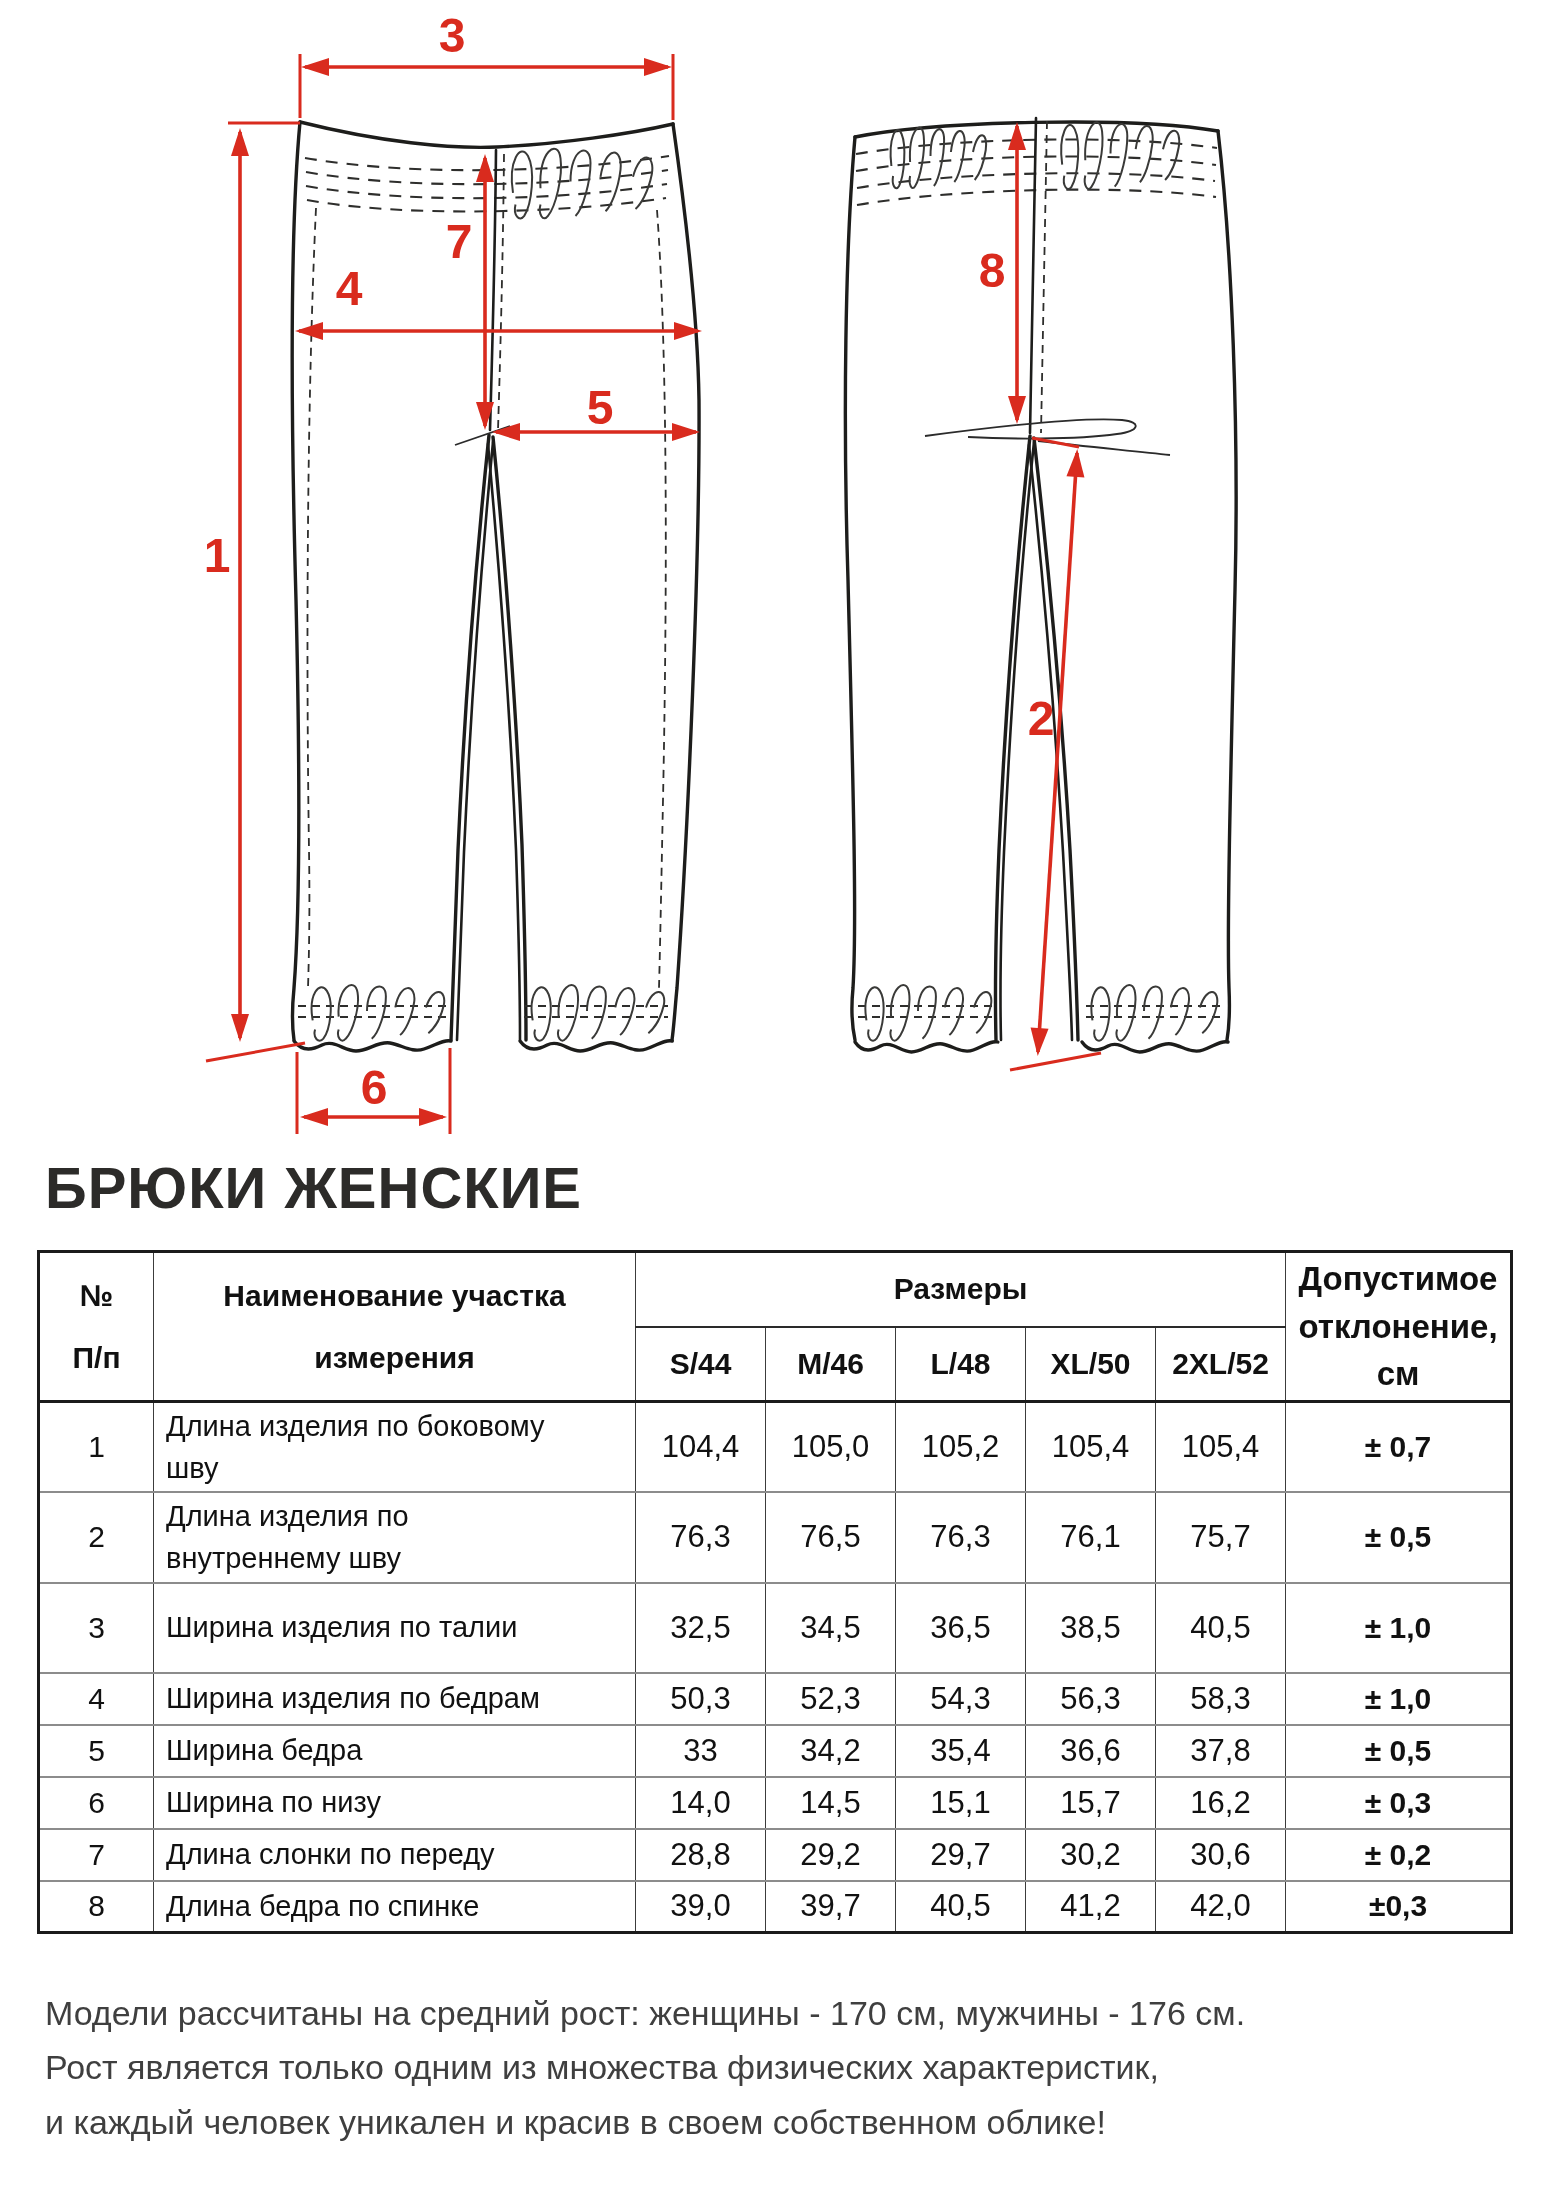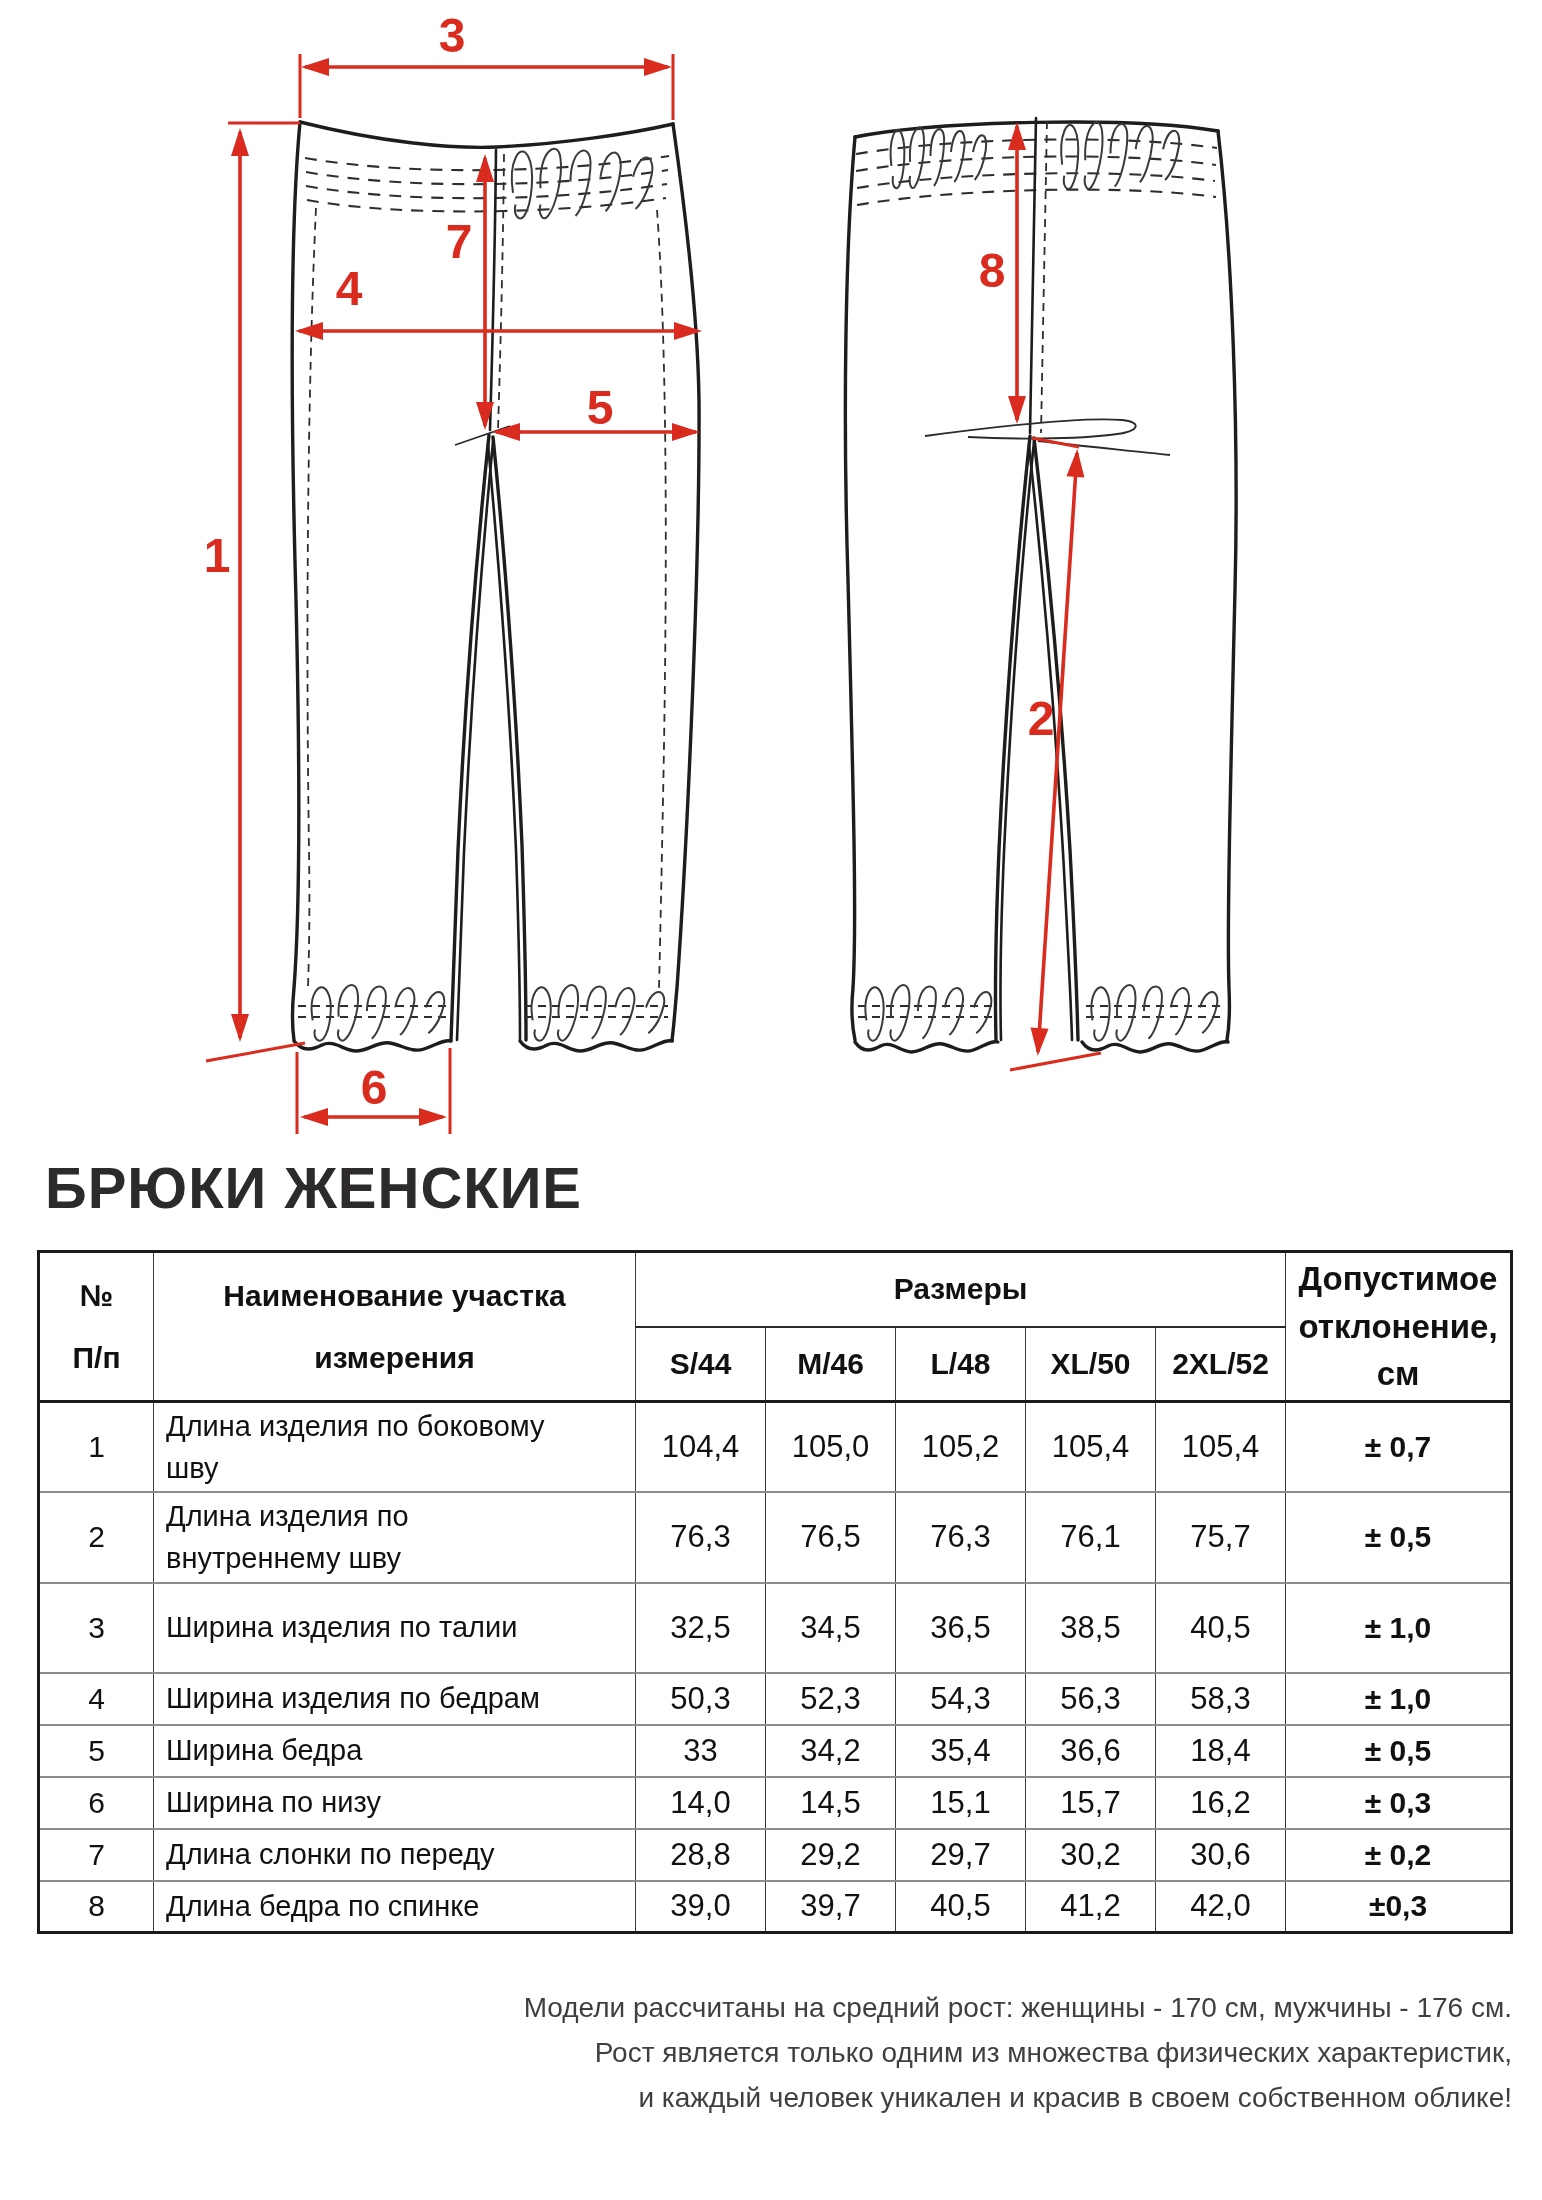--- a/index.html
+++ b/index.html
@@ -68,24 +68,23 @@
   tr.h2{height:67px;}
   tr.r-tall{height:90px;}
   tr.r-short{height:52px;}
   td.num{text-align:center;font-size:30px;}
   td.name{text-align:left;white-space:pre-line;line-height:1.45;font-size:29px;padding-left:12px;}
   td.val{text-align:center;font-size:31px;}
   td.tol{text-align:center;font-weight:bold;font-size:30px;}
   
   .footer-note{
     margin:52px 30px 0 45px;
-    font-size:28px;
+    font-size:34px;
     line-height:1.6;
     color:#3f3f3f;
-    text-align:right;
   }
   .footer-note div{white-space:nowrap;}
 </style>
 </head>
 <body>
 
 <svg id="drawing" viewBox="0 0 1542 1150">
   <defs>
     <marker id="arw" markerUnits="userSpaceOnUse" markerWidth="34" markerHeight="24" refX="27" refY="12" orient="auto-start-reverse">
       <path d="M3,3 L31,12 L3,21 Z" fill="#d92b1e"></path>
@@ -251,21 +250,21 @@
         <td class="val">58,3</td>
         <td class="tol">± 1,0</td>
       </tr>
       <tr class="r-short">
         <td class="num">5</td>
         <td class="name">Ширина бедра</td>
         <td class="val">33</td>
         <td class="val">34,2</td>
         <td class="val">35,4</td>
         <td class="val">36,6</td>
-        <td class="val">18,4</td>
+        <td class="val">37,8</td>
         <td class="tol">± 0,5</td>
       </tr>
       <tr class="r-short">
         <td class="num">6</td>
         <td class="name">Ширина по низу</td>
         <td class="val">14,0</td>
         <td class="val">14,5</td>
         <td class="val">15,1</td>
         <td class="val">15,7</td>
         <td class="val">16,2</td>

